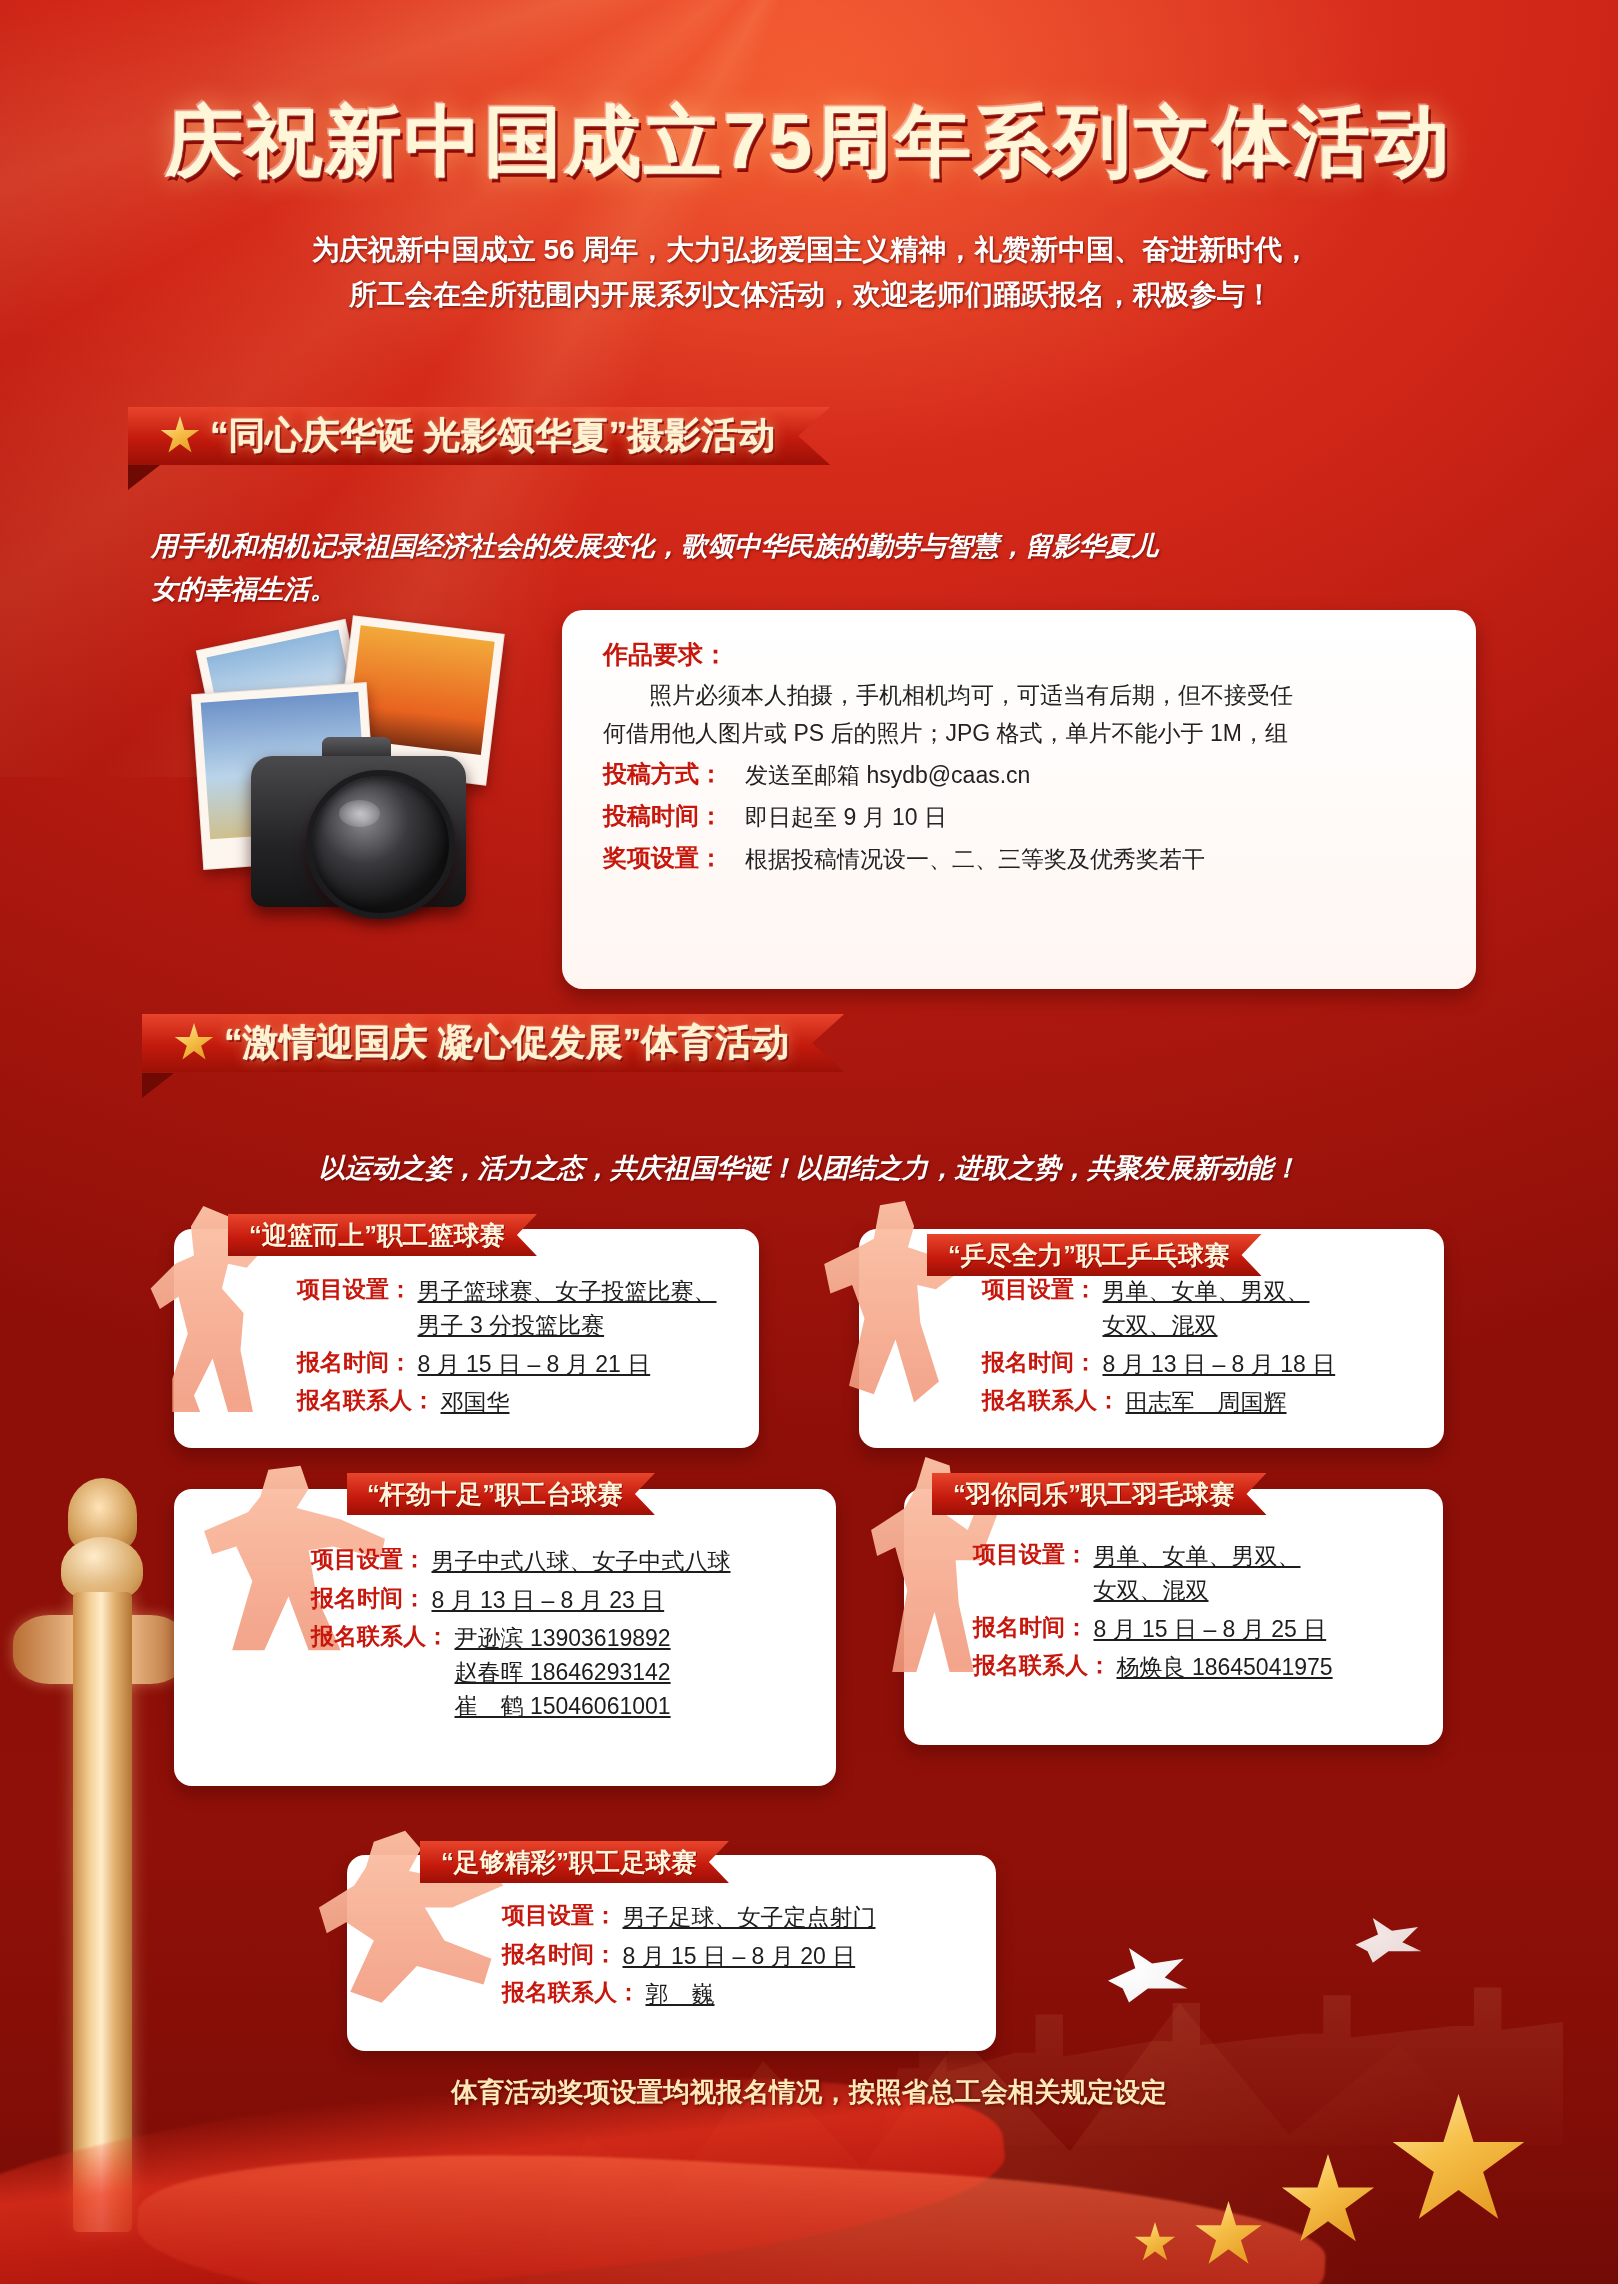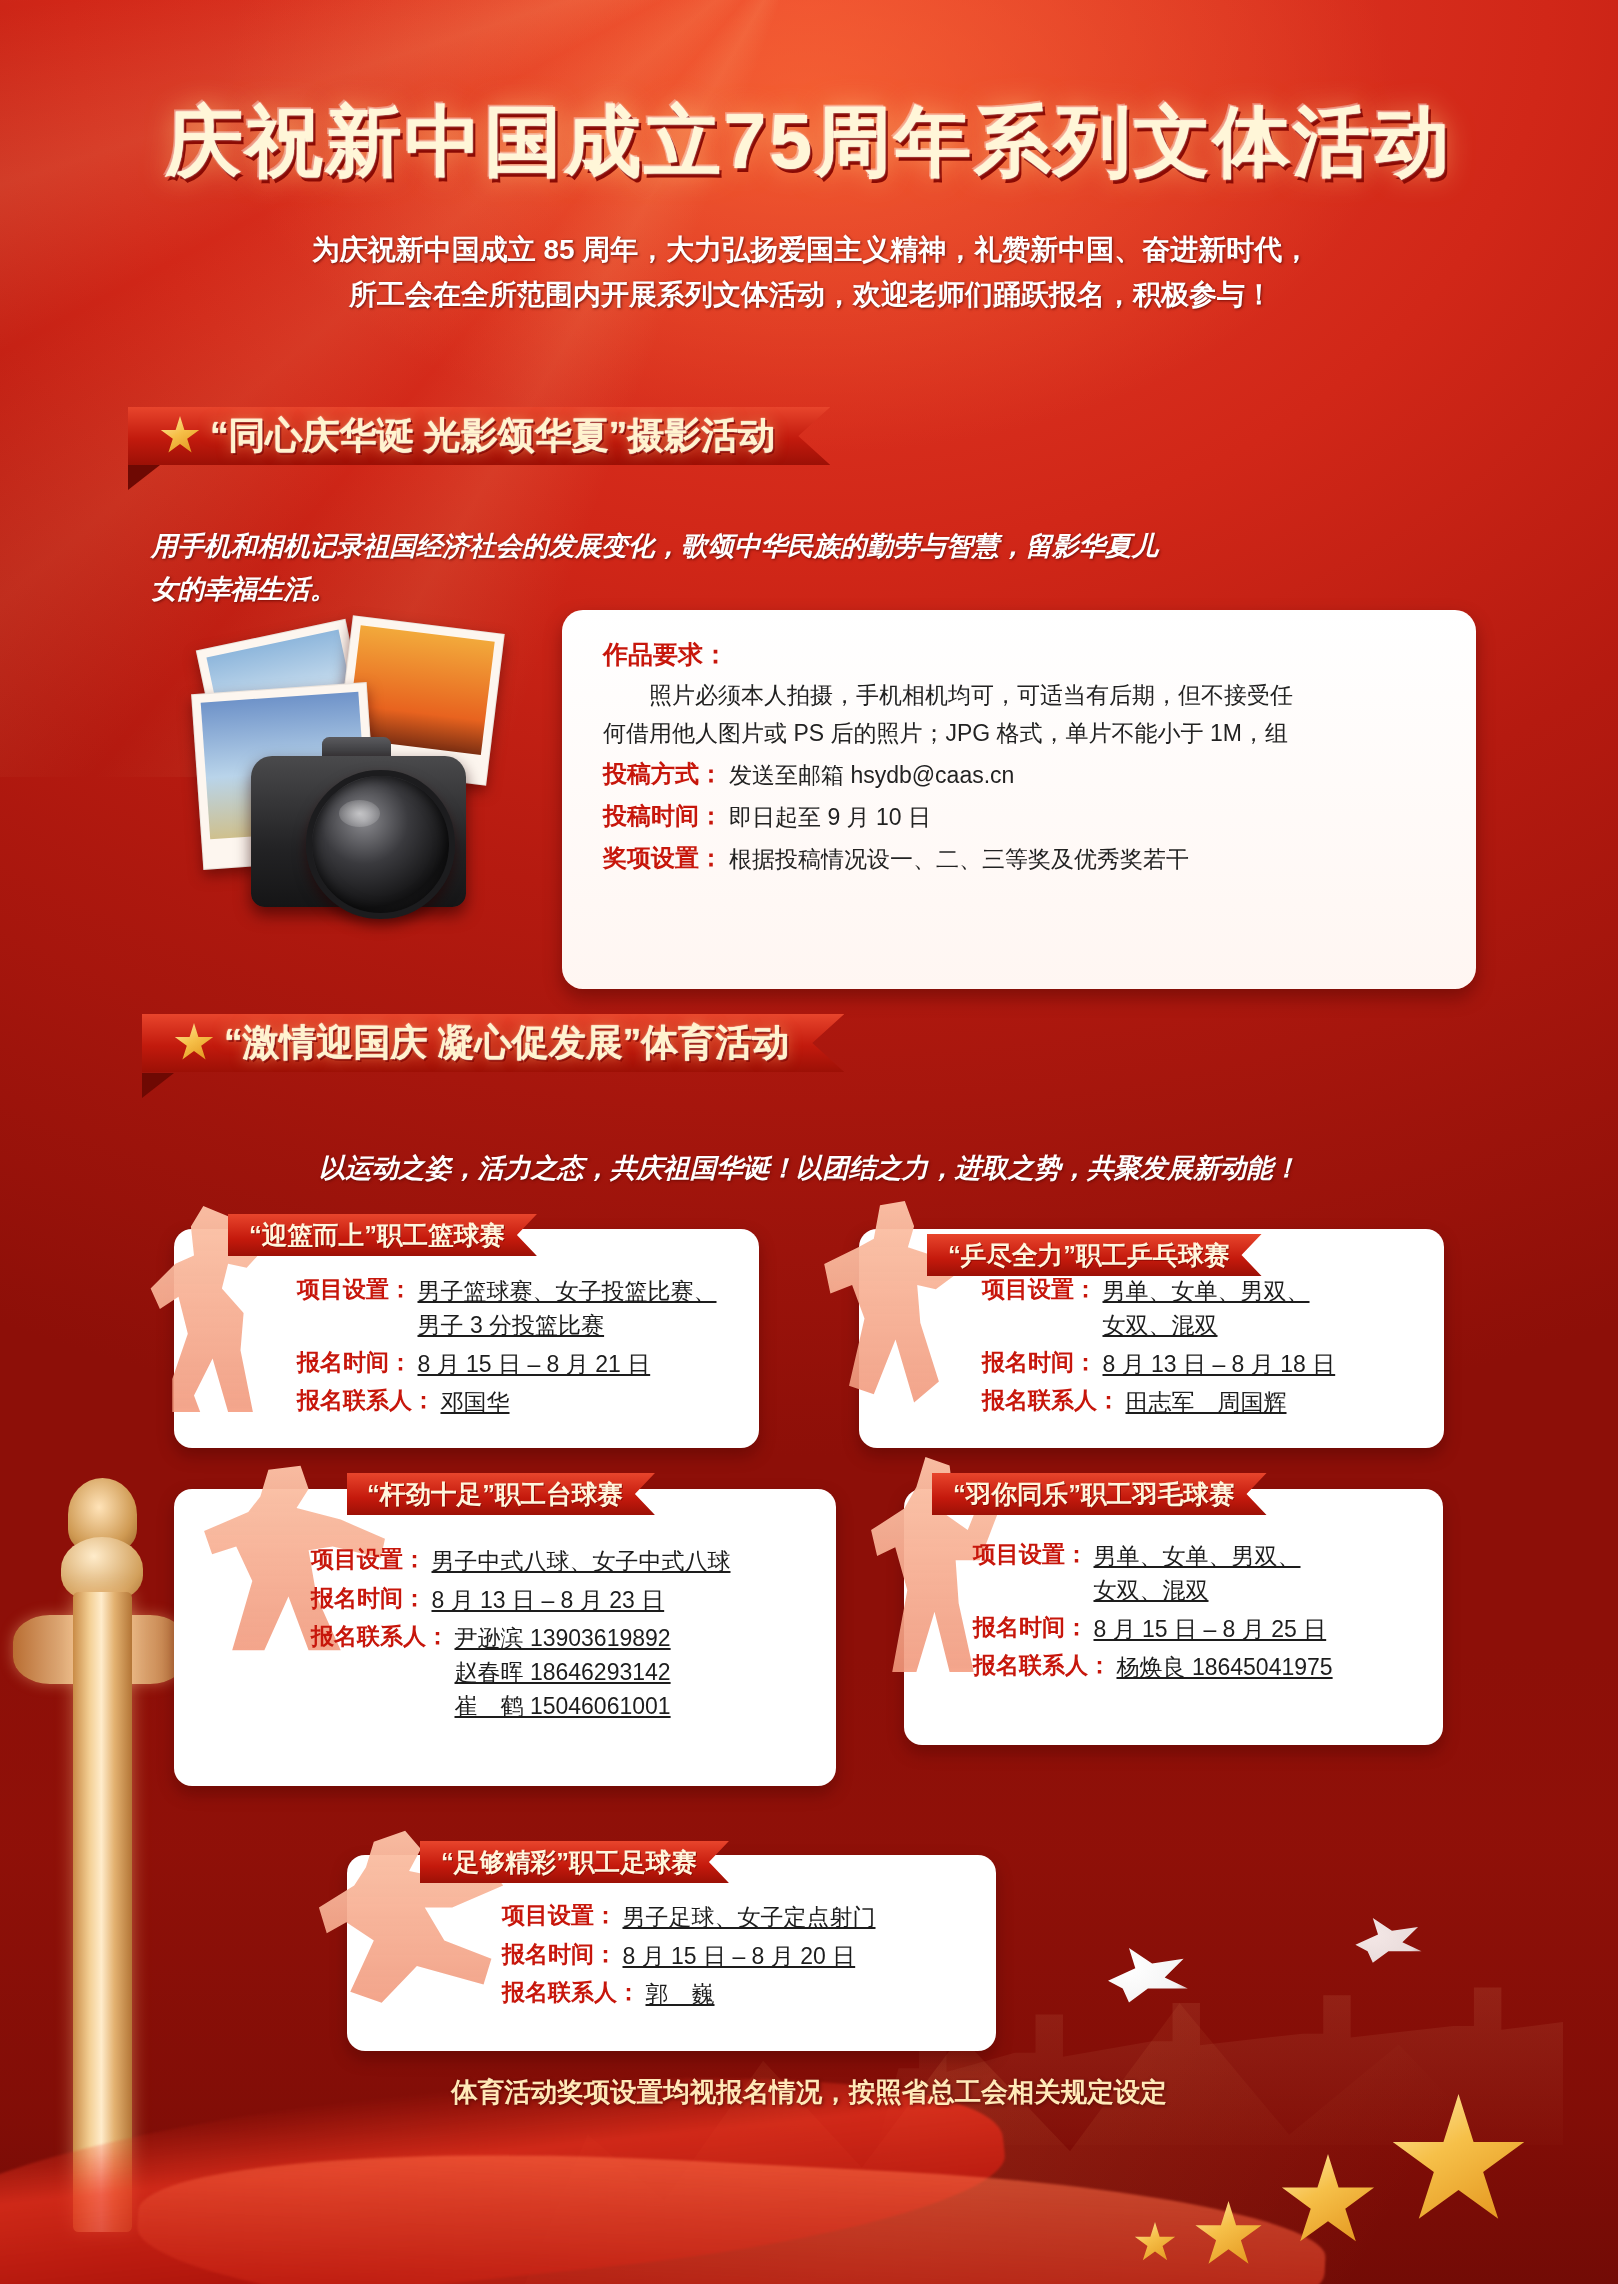--- a/index.html
+++ b/index.html
@@ -245,21 +245,21 @@
   .kv-key {
     color: #c7160b;
     font-size: 24px;
     font-weight: bold;
     white-space: nowrap;
   }
   .kv-val {
     color: #222222;
     font-size: 23px;
     line-height: 1.55;
-    margin-left: 6px;
+    margin-left: 22px;
   }
   
   .collage {
     position: absolute;
     left: 192px; top: 619px;
     width: 356px; height: 365px;
   }
   .polaroid {
     position: absolute;
     background: #fdf6ef;
@@ -402,21 +402,21 @@
   <div class="star-cluster">
     <div class="gold-star" style="left:274px; top:9px; width:137px; height:137px;"></div>
     <div class="gold-star" style="left:164px; top:69px; width:96px; height:96px;"></div>
     <div class="gold-star" style="left:78px; top:116px; width:69px; height:69px;"></div>
     <div class="gold-star" style="left:18px; top:137px; width:42px; height:42px;"></div>
   </div>
 
   <div class="main-title">庆祝新中国成立75周年系列文体活动</div>
 
   <div class="intro">
-    <div>为庆祝新中国成立 85 周年，大力弘扬爱国主义精神，礼赞新中国、奋进新时代，</div>
+    <div>为庆祝新中国成立 56 周年，大力弘扬爱国主义精神，礼赞新中国、奋进新时代，</div>
     <div>所工会在全所范围内开展系列文体活动，欢迎老师们踊跃报名，积极参与！</div>
   </div>
 
   <div class="section-banner" style="left:128px; top:407px;">
     <div class="star-badge"></div>
     <div class="sb-text">“同心庆华诞  光影颂华夏”摄影活动</div>
   </div>
   <div class="banner-tail" style="left:128px; top:465px;"></div>
 
   <div class="body-text" style="left:151px; top:525px; width:1398px;">

